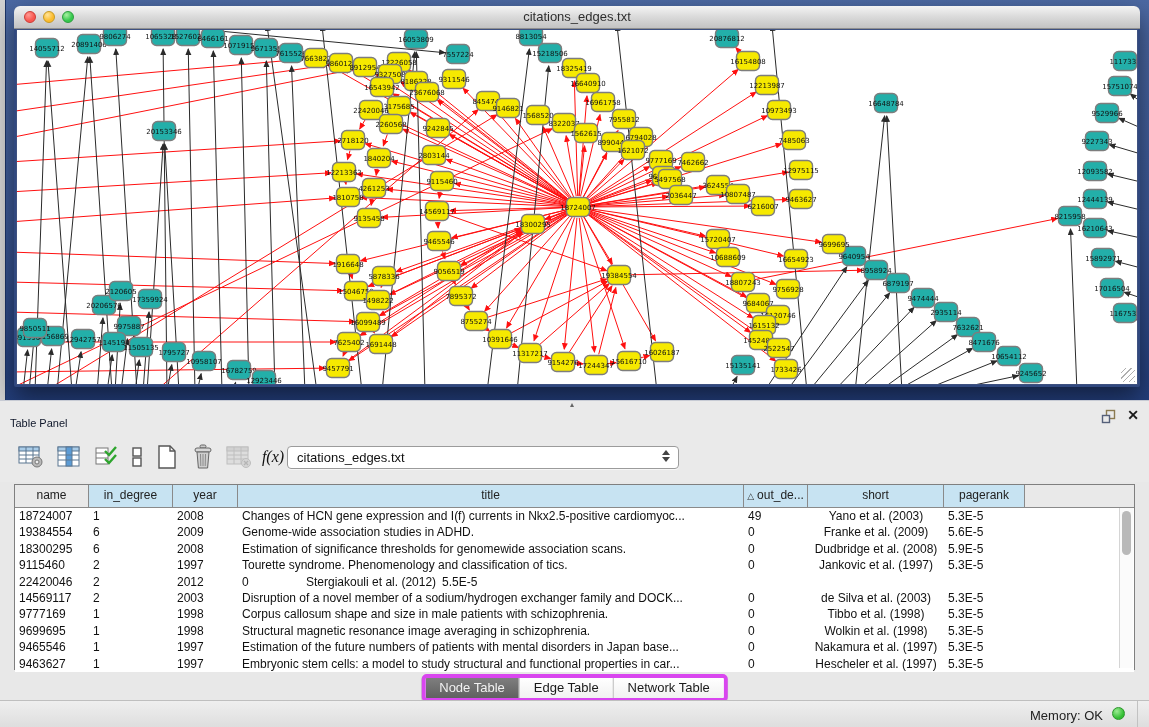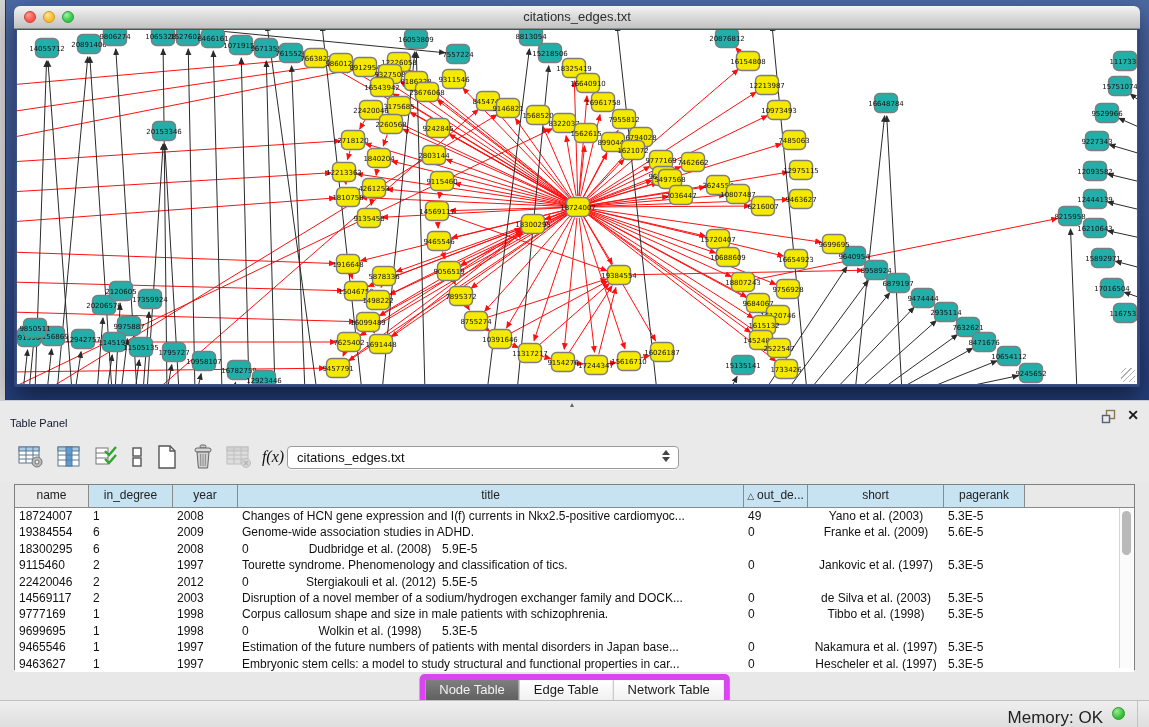--- a/index.html
+++ b/index.html
@@ -65,31 +65,31 @@
     overflow:hidden;white-space:nowrap;}
   .c0{width:74px}.c1{width:84px}.c2{width:65px}.c3{width:506px}.c4{width:64px}
   .c5{width:136px;text-align:center}.c6{width:81px}.c7{flex:1}
   .vscroll{position:absolute;right:1px;top:23px;bottom:1px;width:13px;background:#FBFBFB;
     border-left:1px solid #D5D5D5;}
   .vthumb{position:absolute;left:2px;top:3px;width:9px;height:44px;background:#B9B9B9;border-radius:5px;}
 
   
   .tabbar{position:absolute;left:0;top:673px;width:1149px;height:26px;background:#E8E8E8;}
   .seg{position:absolute;left:50%;transform:translateX(-50%);top:1px;display:flex;
-    border:6px solid #d946ef;border-radius:5px;overflow:hidden;background:#ffffff;
+    border:4px solid #d946ef;border-radius:5px;overflow:hidden;background:#ffffff;
     box-shadow:0 1px 1px rgba(0,0,0,.15);}
   .seg .tab{padding:0 14px;line-height:20px;font-size:13px;color:#1A1A1A;
     background:linear-gradient(#FFFFFF,#F1F1F1);border-left:1px solid #BBB;}
   .seg .tab:first-child{border-left:none;}
   .seg .tab.active{background:linear-gradient(#7E7E7E,#606060);color:#F2F2F2;}
 
   
   .statusbar{position:absolute;left:0;top:700px;width:1149px;height:27px;
     background:linear-gradient(#EFEFEF,#DEDEDE);border-top:1px solid #BFBFBF;box-sizing:border-box;}
-  .mem-label{position:absolute;right:46px;top:7px;font-size:17px;color:#222;}
+  .mem-label{position:absolute;right:46px;top:7px;font-size:13px;color:#222;}
   .mem-dot{position:absolute;right:24px;top:6px;width:13px;height:13px;border-radius:50%;
     background:radial-gradient(circle at 35% 30%,#9CEC93,#33BE33 65%);border:1px solid #2B962B;box-sizing:border-box;}
   .status-sep{position:absolute;right:11px;top:0;width:1px;height:27px;background:#C2C2C2;}
 </style>
 </head>
 <body>
 
 <div class="network-region">
   <div class="left-strip"></div>
   <div class="net-window">
@@ -685,20 +685,21 @@
         <div class="td c3">Genome-wide association studies in ADHD.</div>
         <div class="td c4">0</div>
         <div class="td c5">Franke et al. (2009)</div>
         <div class="td c6">5.6E-5</div>
         <div class="td c7"></div>
       </div>
       <div class="tr">
         <div class="td c0">18300295</div>
         <div class="td c1">6</div>
         <div class="td c2">2008</div>
+        <div class="td c3">Estimation of significance thresholds for genomewide association scans.</div>
         <div class="td c4">0</div>
         <div class="td c5">Dudbridge et al. (2008)</div>
         <div class="td c6">5.9E-5</div>
         <div class="td c7"></div>
       </div>
       <div class="tr">
         <div class="td c0">9115460</div>
         <div class="td c1">2</div>
         <div class="td c2">1997</div>
         <div class="td c3">Tourette syndrome. Phenomenology and classification of tics.</div>
@@ -733,20 +734,21 @@
         <div class="td c3">Corpus callosum shape and size in male patients with schizophrenia.</div>
         <div class="td c4">0</div>
         <div class="td c5">Tibbo et al. (1998)</div>
         <div class="td c6">5.3E-5</div>
         <div class="td c7"></div>
       </div>
       <div class="tr">
         <div class="td c0">9699695</div>
         <div class="td c1">1</div>
         <div class="td c2">1998</div>
+        <div class="td c3">Structural magnetic resonance image averaging in schizophrenia.</div>
         <div class="td c4">0</div>
         <div class="td c5">Wolkin et al. (1998)</div>
         <div class="td c6">5.3E-5</div>
         <div class="td c7"></div>
       </div>
       <div class="tr">
         <div class="td c0">9465546</div>
         <div class="td c1">1</div>
         <div class="td c2">1997</div>
         <div class="td c3">Estimation of the future numbers of patients with mental disorders in Japan base...</div>

